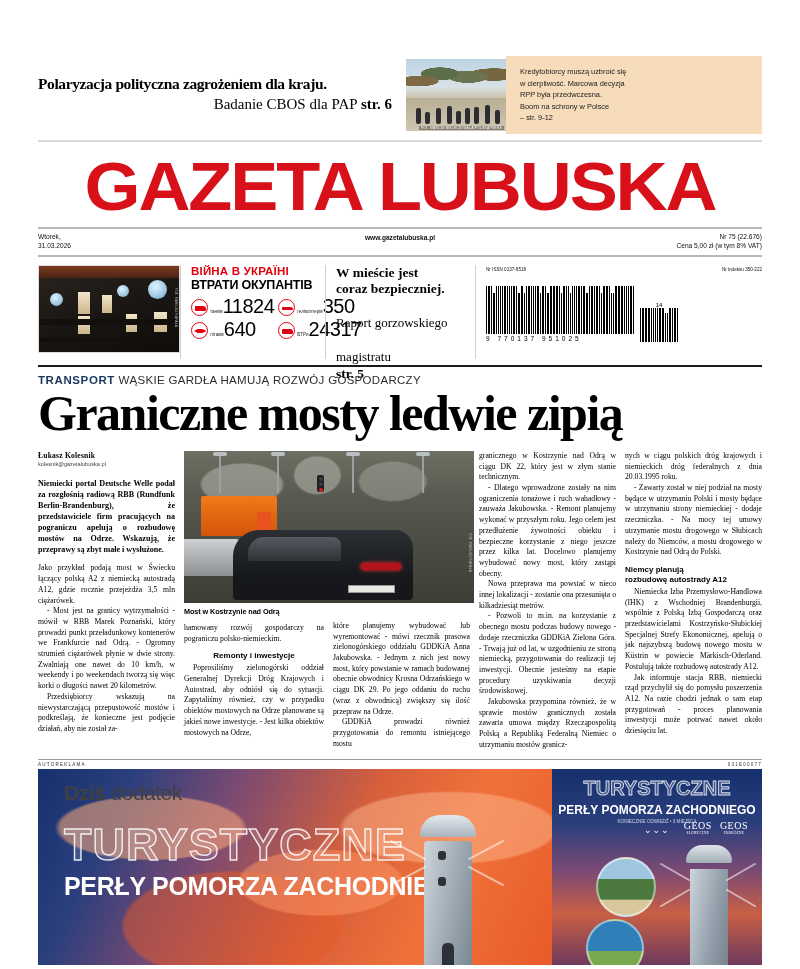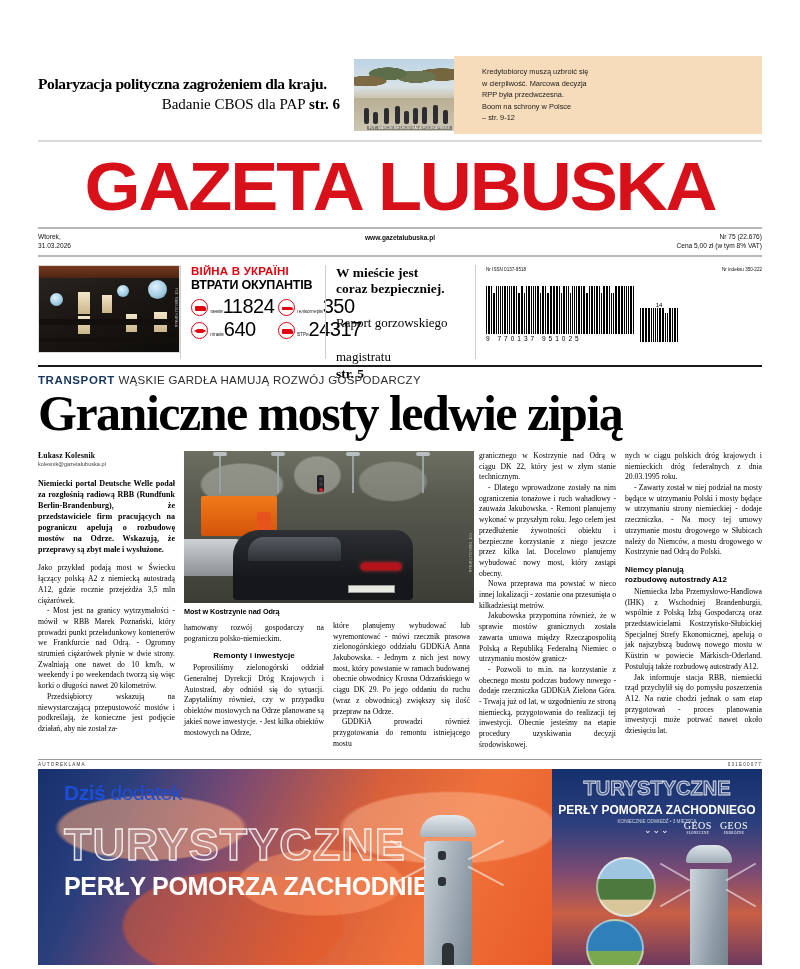--- a/index.html
+++ b/index.html
@@ -35,21 +35,21 @@
       radial-gradient(ellipse at 88% 42%, #74663f 0 20%, transparent 21%); }
   .teasephoto .path { position:absolute; left:0; bottom:0; width:100%; height:46%;
     background:linear-gradient(#b8ae93, #cdc6b2); }
   .teasephoto .ppl { position:absolute; bottom:10%; left:4%; width:92%; height:38%; }
   .teasephoto .ppl i { position:absolute; bottom:0; width:5px; height:16px; background:#2c2c31; border-radius:2px; display:block; }
   .credit {
     position:absolute; right:2px; bottom:1px; font-size:3.4px; letter-spacing:.2px;
     color:#fff; background:rgba(0,0,0,.35); padding:0 2px; white-space:nowrap;
   }
   .biznes-box {
-    width:308px; background:#f6dcbb; display:flex; align-items:center; padding:8px 12px 8px 28px; gap:0;
+    width:256px; background:#f6dcbb; display:flex; align-items:center; padding:8px 12px 8px 14px; gap:0;
   }
   .biznes-box .bz-txt { font-size:7.4px; line-height:1.55; flex:1; color:#1b1b1b; }
   .biznes-box .bz-word {
     font-family:"Liberation Serif", serif; font-size:31px; letter-spacing:0.5px; color:#111; white-space:nowrap;
   }
   .rule-grey { height:2px; background:#d9d9d9; margin:6px 38px 0 38px; }
 
   
   .masthead { margin:12px 38px 0 38px; }
   .masthead .title {
@@ -161,21 +161,21 @@
   .ad { margin:0 38px; height:196px; display:flex; position:relative; overflow:hidden; }
   .ad-left { flex:1; position:relative; overflow:hidden; }
   .ad-sky { position:absolute; inset:0; background:linear-gradient(115deg,#17306e 0%, #2b3f7d 16%, #7a4a72 34%, #d8603a 58%, #f0723a 76%, #e85b28 100%); }
   .ad-clouds { position:absolute; inset:0;
     background:
       radial-gradient(ellipse at 22% 30%, rgba(255,170,120,.55) 0 16%, transparent 17%),
       radial-gradient(ellipse at 55% 58%, rgba(255,150,100,.5) 0 20%, transparent 21%),
       radial-gradient(ellipse at 80% 30%, rgba(255,190,150,.45) 0 18%, transparent 19%),
       radial-gradient(ellipse at 38% 80%, rgba(230,90,40,.5) 0 24%, transparent 25%);
   }
-  .ad-dzis { position:absolute; left:26px; top:12px; color:#1d4ed8; font-size:21px; font-weight:bold; letter-spacing:-.5px; }
+  .ad-dzis { position:absolute; left:26px; top:12px; color:#404040; font-size:21px; font-weight:bold; letter-spacing:-.5px; }
   .ad-dzis span { font-weight:normal; }
   .ad-big { position:absolute; left:26px; top:50px; font-size:45px; font-weight:bold; letter-spacing:1px;
     color:rgba(255,255,255,.12); -webkit-text-stroke:1.4px rgba(255,255,255,.85); }
   .ad-sub { position:absolute; left:26px; top:103px; font-size:25px; font-weight:bold; color:#fff; letter-spacing:-.3px; }
   .tower { position:absolute; right:72px; bottom:0; width:64px; height:150px; }
   .tower .body { position:absolute; bottom:0; left:8px; width:48px; height:124px; background:linear-gradient(100deg,#cfd6dc,#9aa6b0 60%,#7b8792); border-radius:4px 4px 0 0; }
   .tower .cap { position:absolute; top:0; left:4px; width:56px; height:22px; background:linear-gradient(#e3e9ee,#a9b4bd); border-radius:28px 28px 3px 3px; }
   .tower .door { position:absolute; bottom:0; left:26px; width:12px; height:22px; background:#2c3238; border-radius:5px 5px 0 0; }
   .tower .win { position:absolute; left:22px; width:8px; height:9px; background:#2c3238; border-radius:3px; }
   .blade { position:absolute; background:rgba(255,255,255,.55); }
@@ -457,22 +457,22 @@
         <p class="noind">które planujemy wybudować lub wyremontować - mówi rzecznik prasowa zielonogórskiego oddziału GDDKiA Anna Jakubowska. - Jednym z nich jest nowy most, który powstanie w ramach budowanej obecnie obwodnicy Krosna Odrzańskiego w ciągu DK 29. Po jego oddaniu do ruchu (wraz z obwodnicą) zwiększy się ilość przepraw na Odrze.</p>
         <p>GDDKiA prowadzi również przygotowania do remontu istniejącego mostu</p>
       </div>
     </div>
 
     <div class="col c4">
       <div class="body">
         <p class="noind">granicznego w Kostrzynie nad Odrą w ciągu DK 22, który jest w złym stanie technicznym.</p>
         <p>- Dlatego wprowadzone zostały na nim ograniczenia tonażowe i ruch wahadłowy - zauważa Jakubowska. - Remont planujemy wykonać w przyszłym roku. Jego celem jest przedłużenie żywotności obiektu i bezpieczne korzystanie z niego jeszcze przez kilka lat. Docelowo planujemy wybudować nowy most, który zastąpi obecny.</p>
         <p>Nowa przeprawa ma powstać w nieco innej lokalizacji - zostanie ona przesunięta o kilkadziesiąt metrów.</p>
+        <p>- Pozwoli to m.in. na korzystanie z obecnego mostu podczas budowy nowego - dodaje rzeczniczka GDDKiA Zielona Góra. - Trwają już od lat, w uzgodnieniu ze stroną niemiecką, przygotowania do realizacji tej inwestycji. Obecnie jesteśmy na etapie procedury uzyskiwania decyzji środowiskowej.</p>
         <p>Jakubowska przypomina również, że w sprawie mostów granicznych została zawarta umowa między Rzecząpospolitą Polską a Republiką Federalną Niemiec o utrzymaniu mostów granicz-</p>
-        <p>- Pozwoli to m.in. na korzystanie z obecnego mostu podczas budowy nowego - dodaje rzeczniczka GDDKiA Zielona Góra. - Trwają już od lat, w uzgodnieniu ze stroną niemiecką, przygotowania do realizacji tej inwestycji. Obecnie jesteśmy na etapie procedury uzyskiwania decyzji środowiskowej.</p>
       </div>
     </div>
 
     <div class="col c5">
       <div class="body">
         <p class="noind">nych w ciągu polskich dróg krajowych i niemieckich dróg federalnych z dnia 20.03.1995 roku.</p>
         <p>- Zawarty został w niej podział na mosty będące w utrzymaniu Polski i mosty będące w utrzymaniu strony niemieckiej - dodaje rzeczniczka. - Na mocy tej umowy utrzymanie mostu drogowego w Słubicach należy do Niemców, a mostu drogowego w Kostrzynie nad Odrą do Polski.</p>
       </div>
       <div class="subhead left">
         <span>Niemcy planują</span><br>

